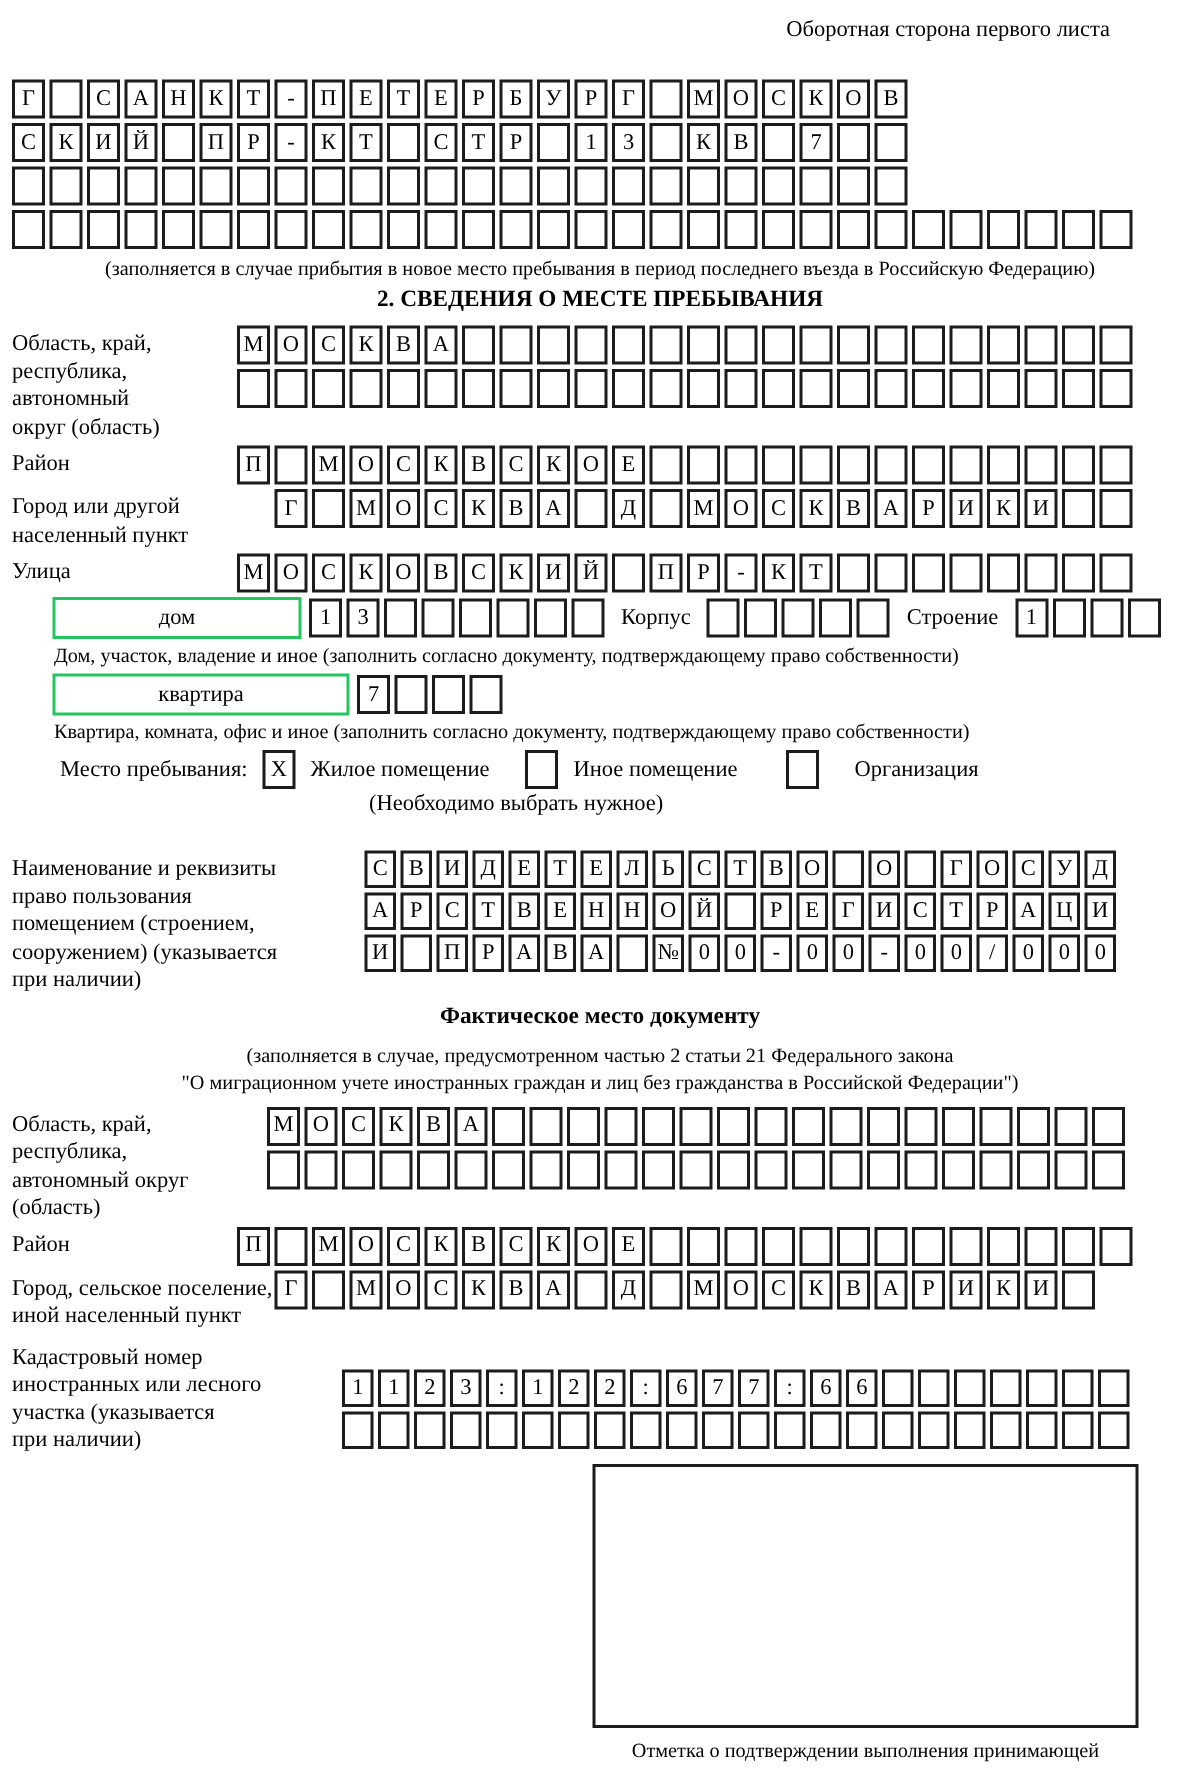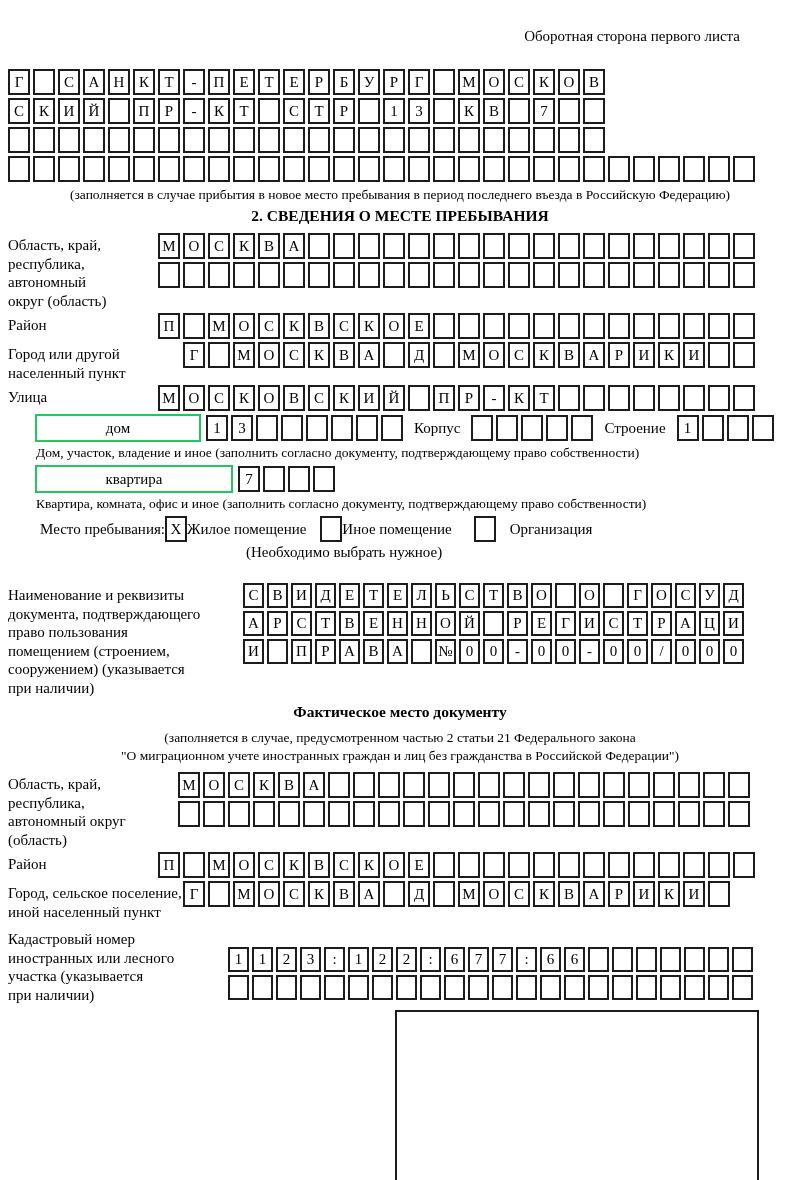--- a/index.html
+++ b/index.html
@@ -3,21 +3,21 @@
 <meta charset="utf-8">
 <style>
   * { margin:0; padding:0; box-sizing:border-box; }
   html,body { background:#fff; }
   body {
     width:800px; height:1180px; overflow:hidden;
     font-family:"Liberation Serif","DejaVu Serif",serif;
     color:#000; font-size:15px;
   }
   .page { padding:8px; }
-  .top-note { text-align:right; padding-right:52px; margin:20px 0 24px; font-size:15px; }
+  .top-note { text-align:right; padding-right:52px; margin:4px 0 24px; font-size:15px; }
 
   .field { display:flex; align-items:flex-start; margin-bottom:3px; }
   .flabel { width:150px; line-height:18.5px; padding-top:3px; flex-shrink:0; }
   .flabel.w170 { width:170px; }
   .flabel.w175 { width:175px; }
   .flabel.w220 { width:220px; }
   .flabel.w235 { width:235px; }
   .fgrids { display:flex; flex-direction:column; gap:3px; }
 
   .cells { display:flex; gap:3px; }
@@ -35,21 +35,21 @@
 
   .hrow { display:flex; align-items:center; margin:2px 0 3px 27px; gap:5px; }
   .labelbox {
     height:28px; border:2px solid #22c55e; display:flex;
     align-items:center; justify-content:center; font-size:15px; flex-shrink:0;
   }
   .labelbox.dom { width:166px; }
   .labelbox.kv { width:198px; }
   .inline-lab { padding:0 6px; white-space:nowrap; }
 
-  .stay-row { display:flex; align-items:center; margin:4px 0 2px 32px; }
+  .stay-row { display:flex; align-items:center; margin:4px 0 2px 32px; gap:10px; }
   .chk {
     width:22px; height:26px; border:2px solid #1c1c1c; display:flex;
     align-items:center; justify-content:center; font-size:15px; flex-shrink:0;
   }
   .stay-note { margin:0 0 22px 238px; font-size:15px; }
 
   .fact-cap { text-align:center; font-size:13.5px; line-height:18px; }
   .stamp-wrap { margin-top:6px; }
   .stamp-box { margin-left:387px; width:364px; height:176px; border:2px solid #1c1c1c; background:#fff; }
   .stamp-cap { margin-left:378px; width:382px; text-align:center; font-size:13.5px; line-height:19px; margin-top:5px; }
@@ -382,21 +382,20 @@
     <span class="chk"></span>
     <span style="margin-right:22px;">Иное помещение</span>
     <span class="chk"></span>
     <span style="margin-left:14px;">Организация</span>
   </div>
   <div class="stay-note">(Необходимо выбрать нужное)</div>
 
   <div class="field">
     <div class="flabel w235">
       <div>Наименование и реквизиты</div>
-      <div>документа, подтверждающего</div>
       <div>право пользования</div>
       <div>помещением (строением,</div>
       <div>сооружением) (указывается</div>
       <div>при наличии)</div>
     </div>
     <div class="fgrids">
       <div class="cells sm">
           <span class="cell">С</span>
           <span class="cell">В</span>
           <span class="cell">И</span>

